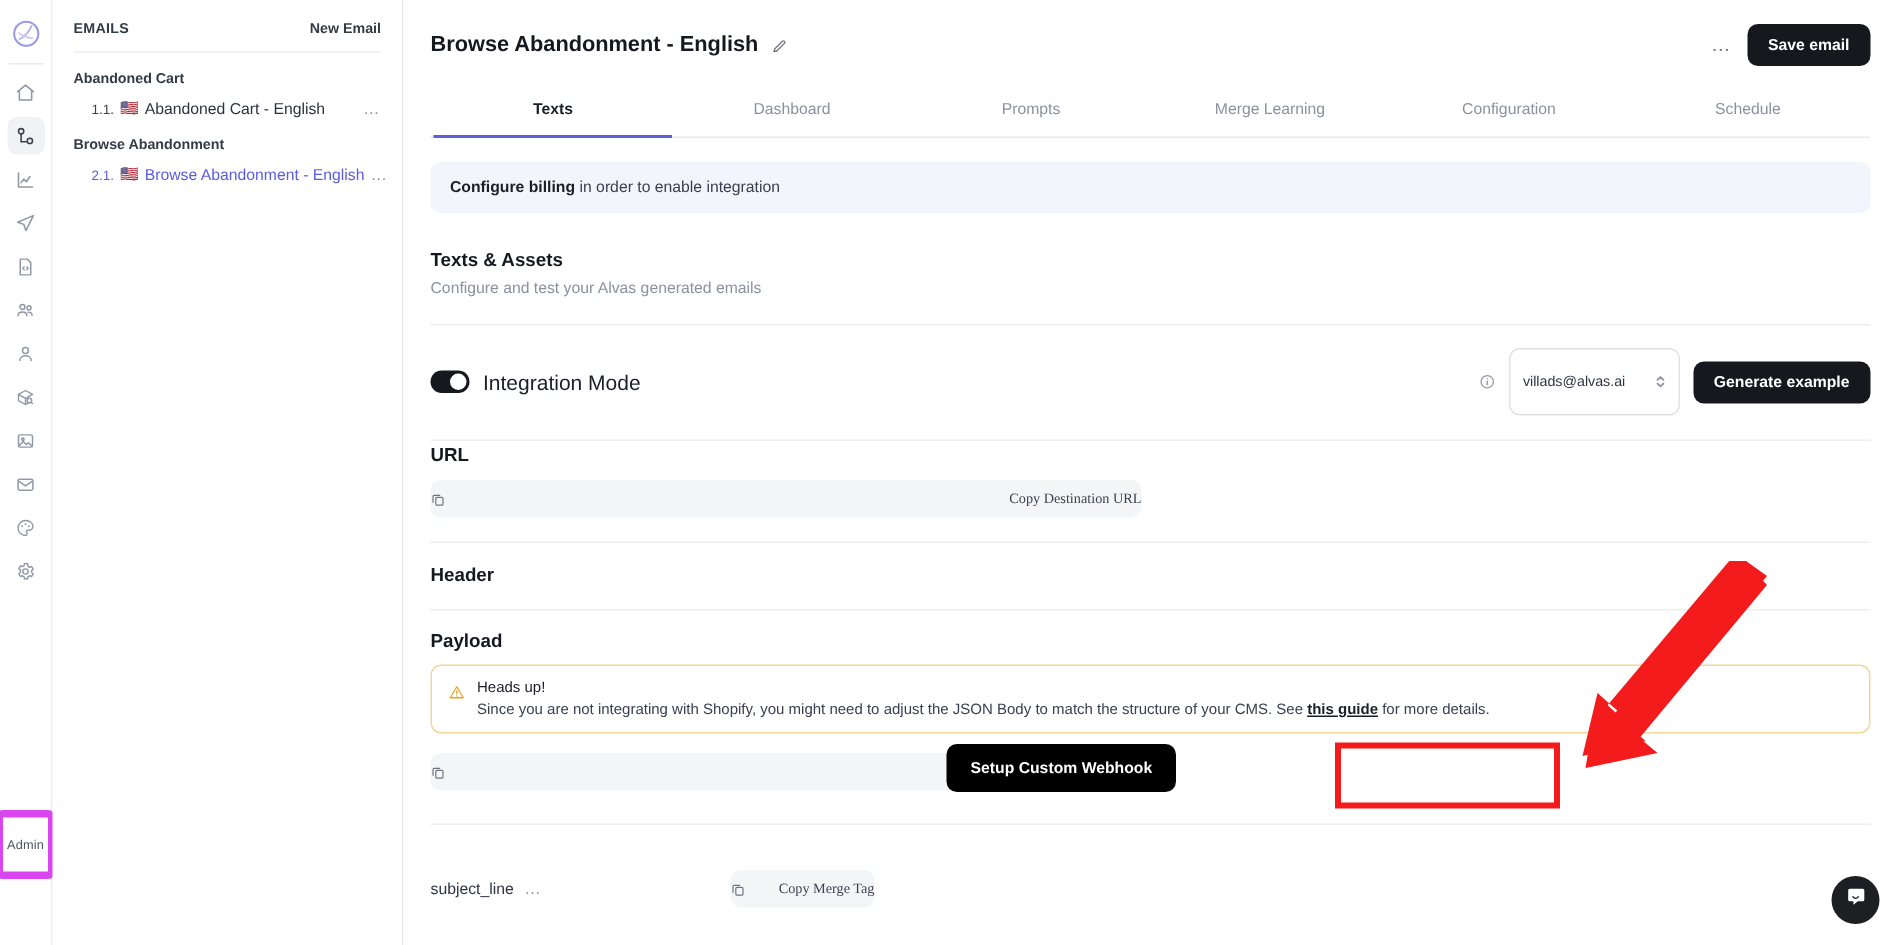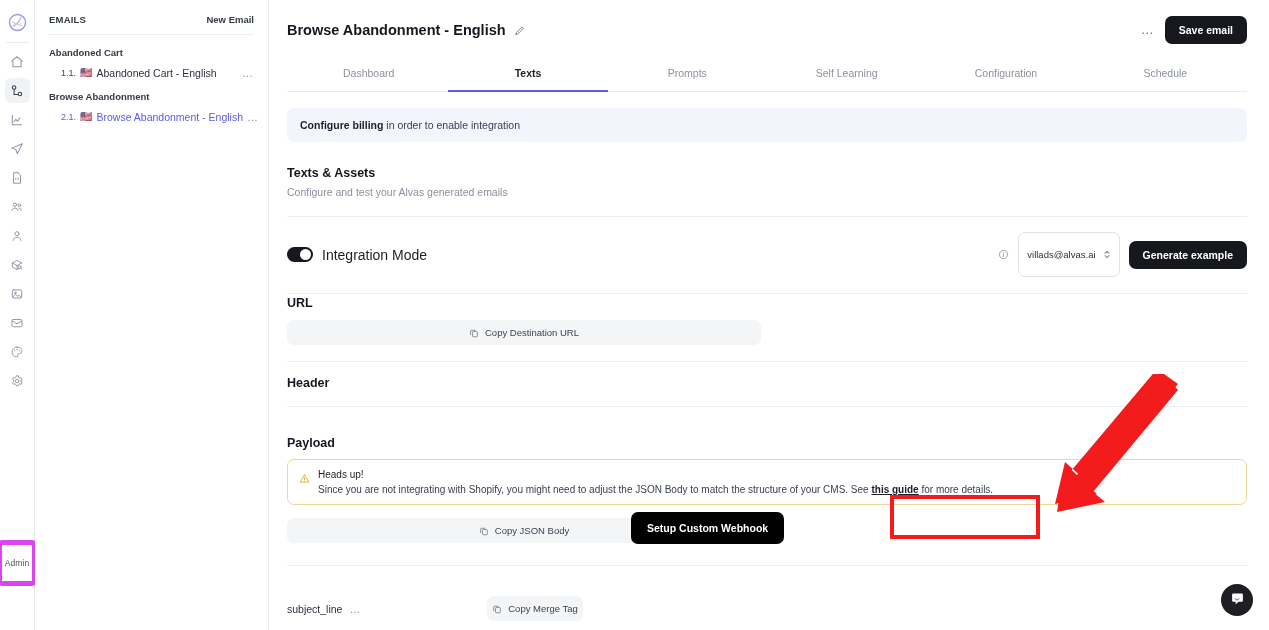--- a/index.html
+++ b/index.html
@@ -111,30 +111,30 @@
   .toggle .knob {
     position: absolute; top: 2px; left: 13px;
     width: 11px; height: 11px; border-radius: 50%; background: #fff;
   }
   .mode-label { font-size: 14px; color: #1c1f27; margin-left: 9px; }
   .mode-right { margin-left: auto; display: flex; align-items: center; gap: 9px; }
   .info-ico { color: #9097a5; display: inline-flex; }
   .select {
     border: 1px solid #e0e2e8; border-radius: 7px; background: #fff;
     font-size: 9.5px; color: #2d3240; padding: 16px 8px;
-    display: flex; align-items: center; gap: 7px; cursor: pointer;
+    display: flex; align-items: center; gap: 19px; cursor: pointer;
   }
   .chev { color: #8b919e; font-size: 8px; line-height: 1; display: flex; flex-direction: column; }
 
   .field-title { font-size: 12.5px; font-weight: 700; color: #15181f; margin: 2px 0 0 0; }
 
   .copy-btn {
     background: #f4f5f7; border: none; border-radius: 7px;
-    height: 25px; display: flex; align-items: center; justify-content: center;
-    gap: 6px; font-size: 9.5px; color: #3c4250; cursor: pointer; width: 100%;
+    height: 25px; display: flex; align-items: center; justify-content: space-between;
+    gap: 6px; font-size: 9.5px; color: #3c4250; cursor: pointer; width: 100%; font-family: Liberation Serif, serif;
   }
   .copy-ico { color: #6f7480; display: inline-flex; }
   .copy-wrap-half { display: flex; gap: 14px; margin-top: 10px; }
   .copy-wrap-half > * { flex: 1 1 0; }
   .copy-single { width: 474px; margin-top: 10px; }
 
   .warn {
     border: 1px solid #f0d79a; border-radius: 7px;
     padding: 9px 11px; margin-top: 9px;
     display: flex; gap: 8px; align-items: flex-start;
@@ -309,24 +309,24 @@
               <path d="M4 20h4L19.5 8.5a2.1 2.1 0 0 0-3-3L5 17v3z"></path>
             </svg>
         </span>
         <div class="top-right">
           <span class="kebab">…</span>
           <button class="btn-dark">Save email</button>
         </div>
       </div>
 
       <div class="tabs">
+        <div class="tab active">Texts</div>
         <div class="tab">Dashboard</div>
-        <div class="tab active">Texts</div>
         <div class="tab">Prompts</div>
-        <div class="tab">Self Learning</div>
+        <div class="tab">Merge Learning</div>
         <div class="tab">Configuration</div>
         <div class="tab">Schedule</div>
       </div>
     </div>
 
     <div class="content">
 
       <div class="banner">
         <b>Configure billing</b><span> in order to enable integration</span>
       </div>
@@ -380,21 +380,21 @@
       </div>
 
       <div class="hr" style="margin-top:16px"></div>
 
       <div style="margin-top:14px">
         <div class="field-title">Header</div>
       </div>
 
       <div class="hr" style="margin-top:16px"></div>
 
-      <div style="margin-top:29px">
+      <div style="margin-top:13px">
         <div class="field-title">Payload</div>
 
         <div class="warn">
           <span class="warn-ico">
             <svg width="11" height="11" viewBox="0 0 24 24" fill="none" stroke="currentColor" stroke-width="1.9" stroke-linecap="round" stroke-linejoin="round">
                 <path d="M12 4 2.5 20h19L12 4z"></path>
                 <path d="M12 10v4.5"></path>
                 <path d="M12 17.3v.2"></path>
               </svg>
           </span>

